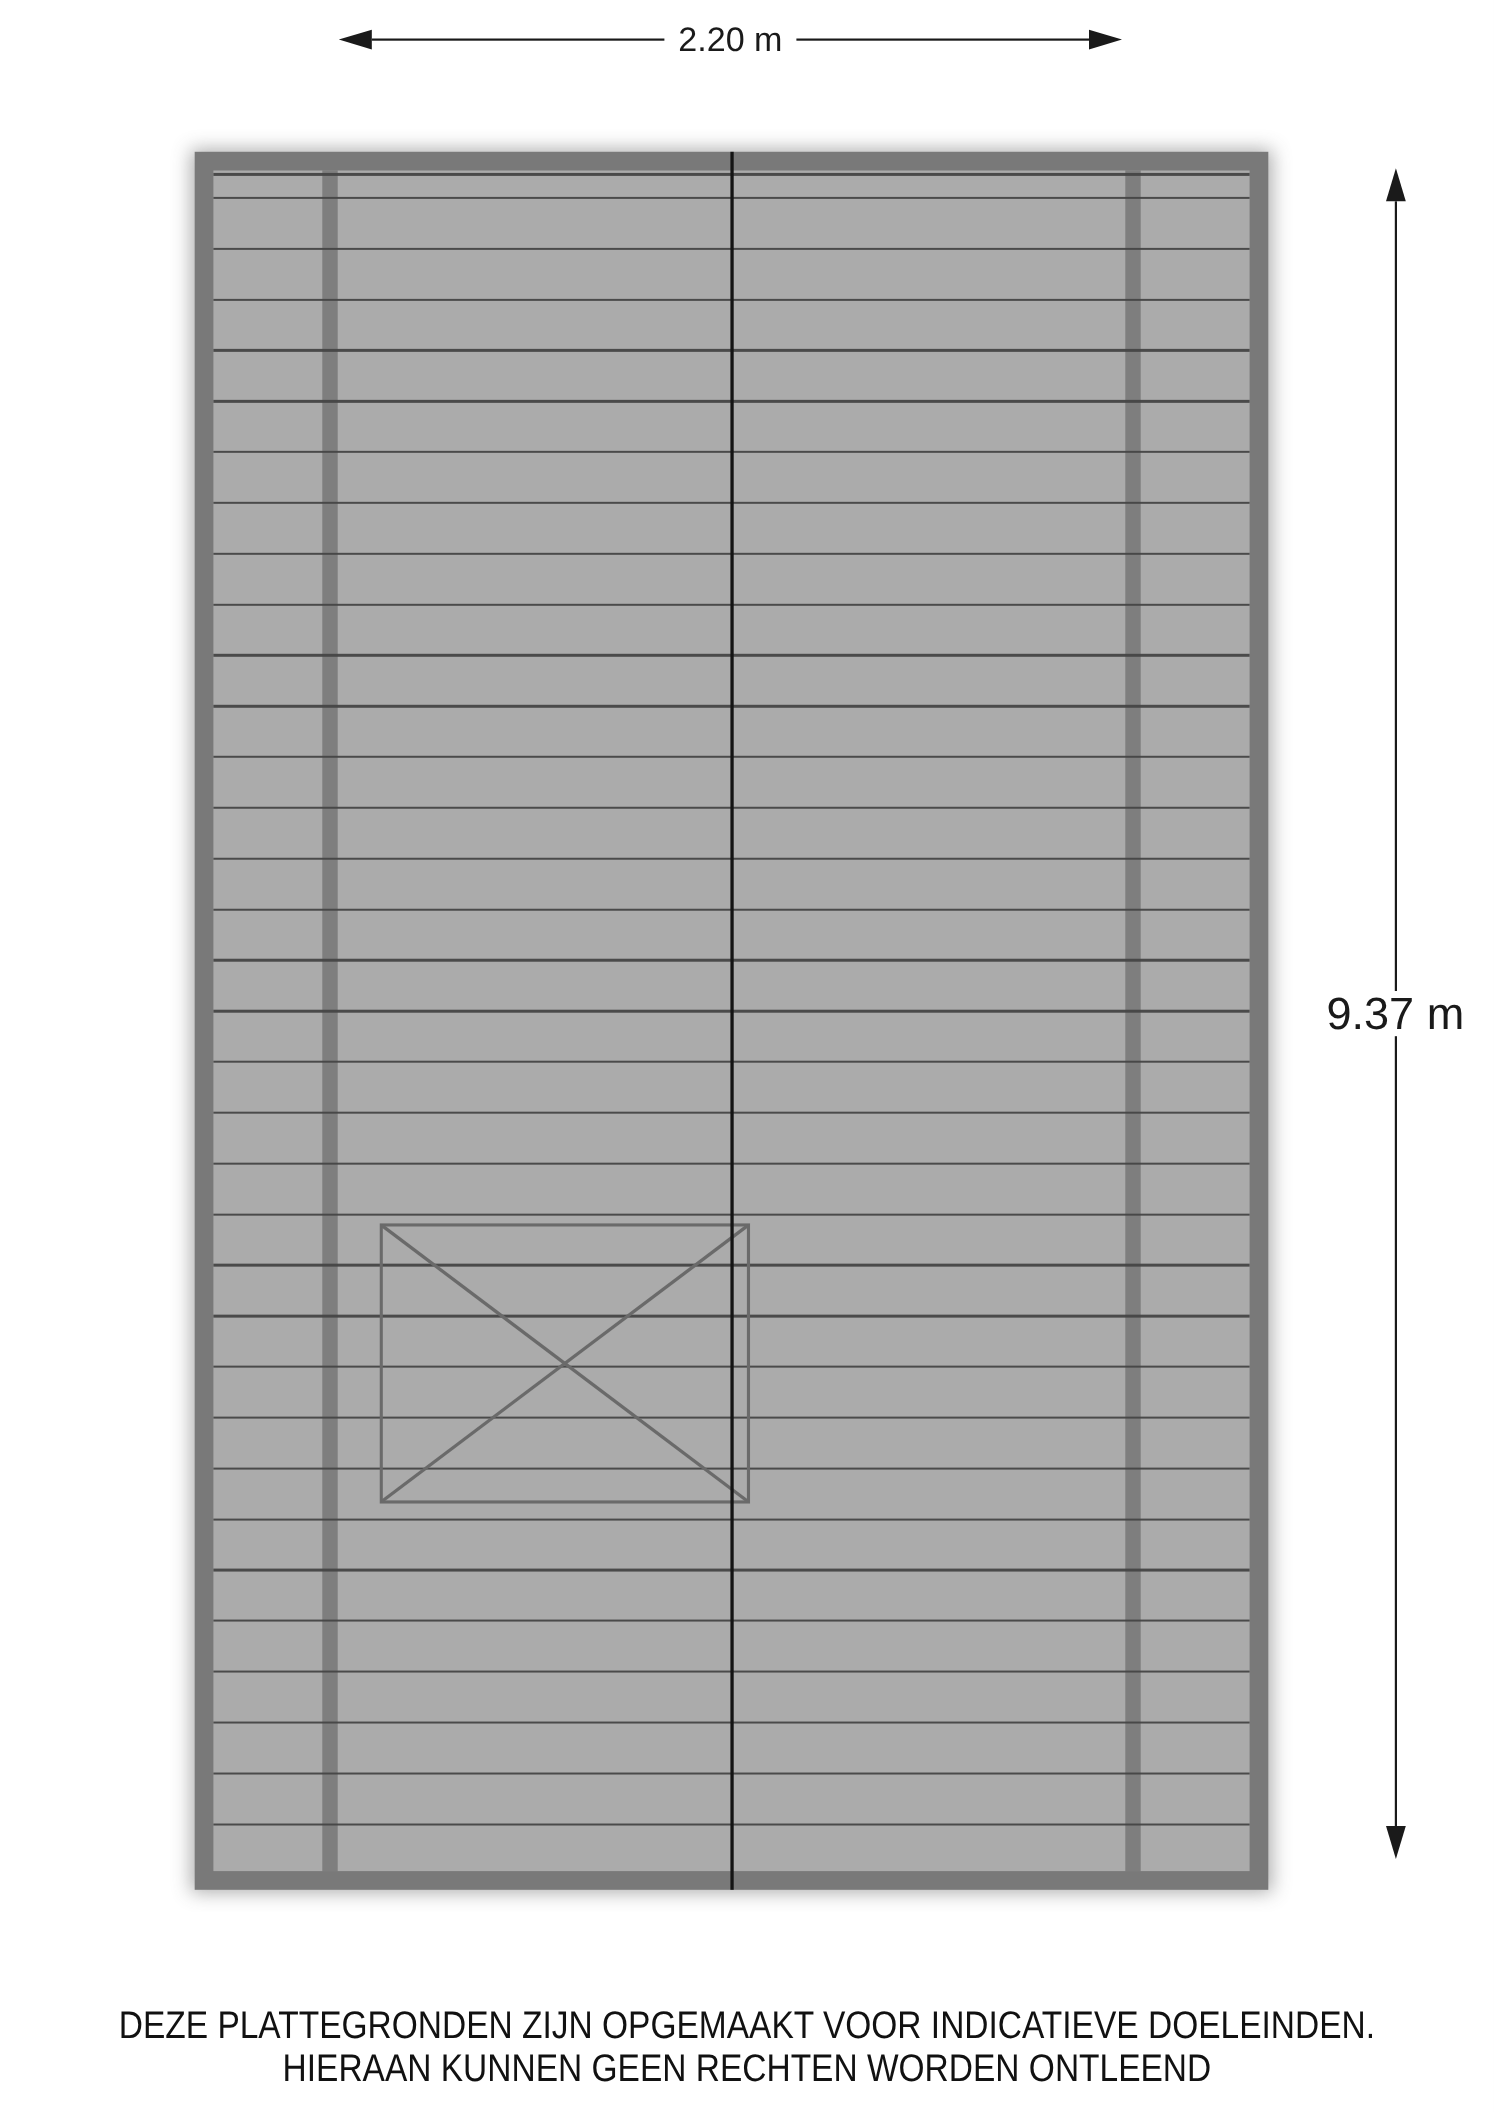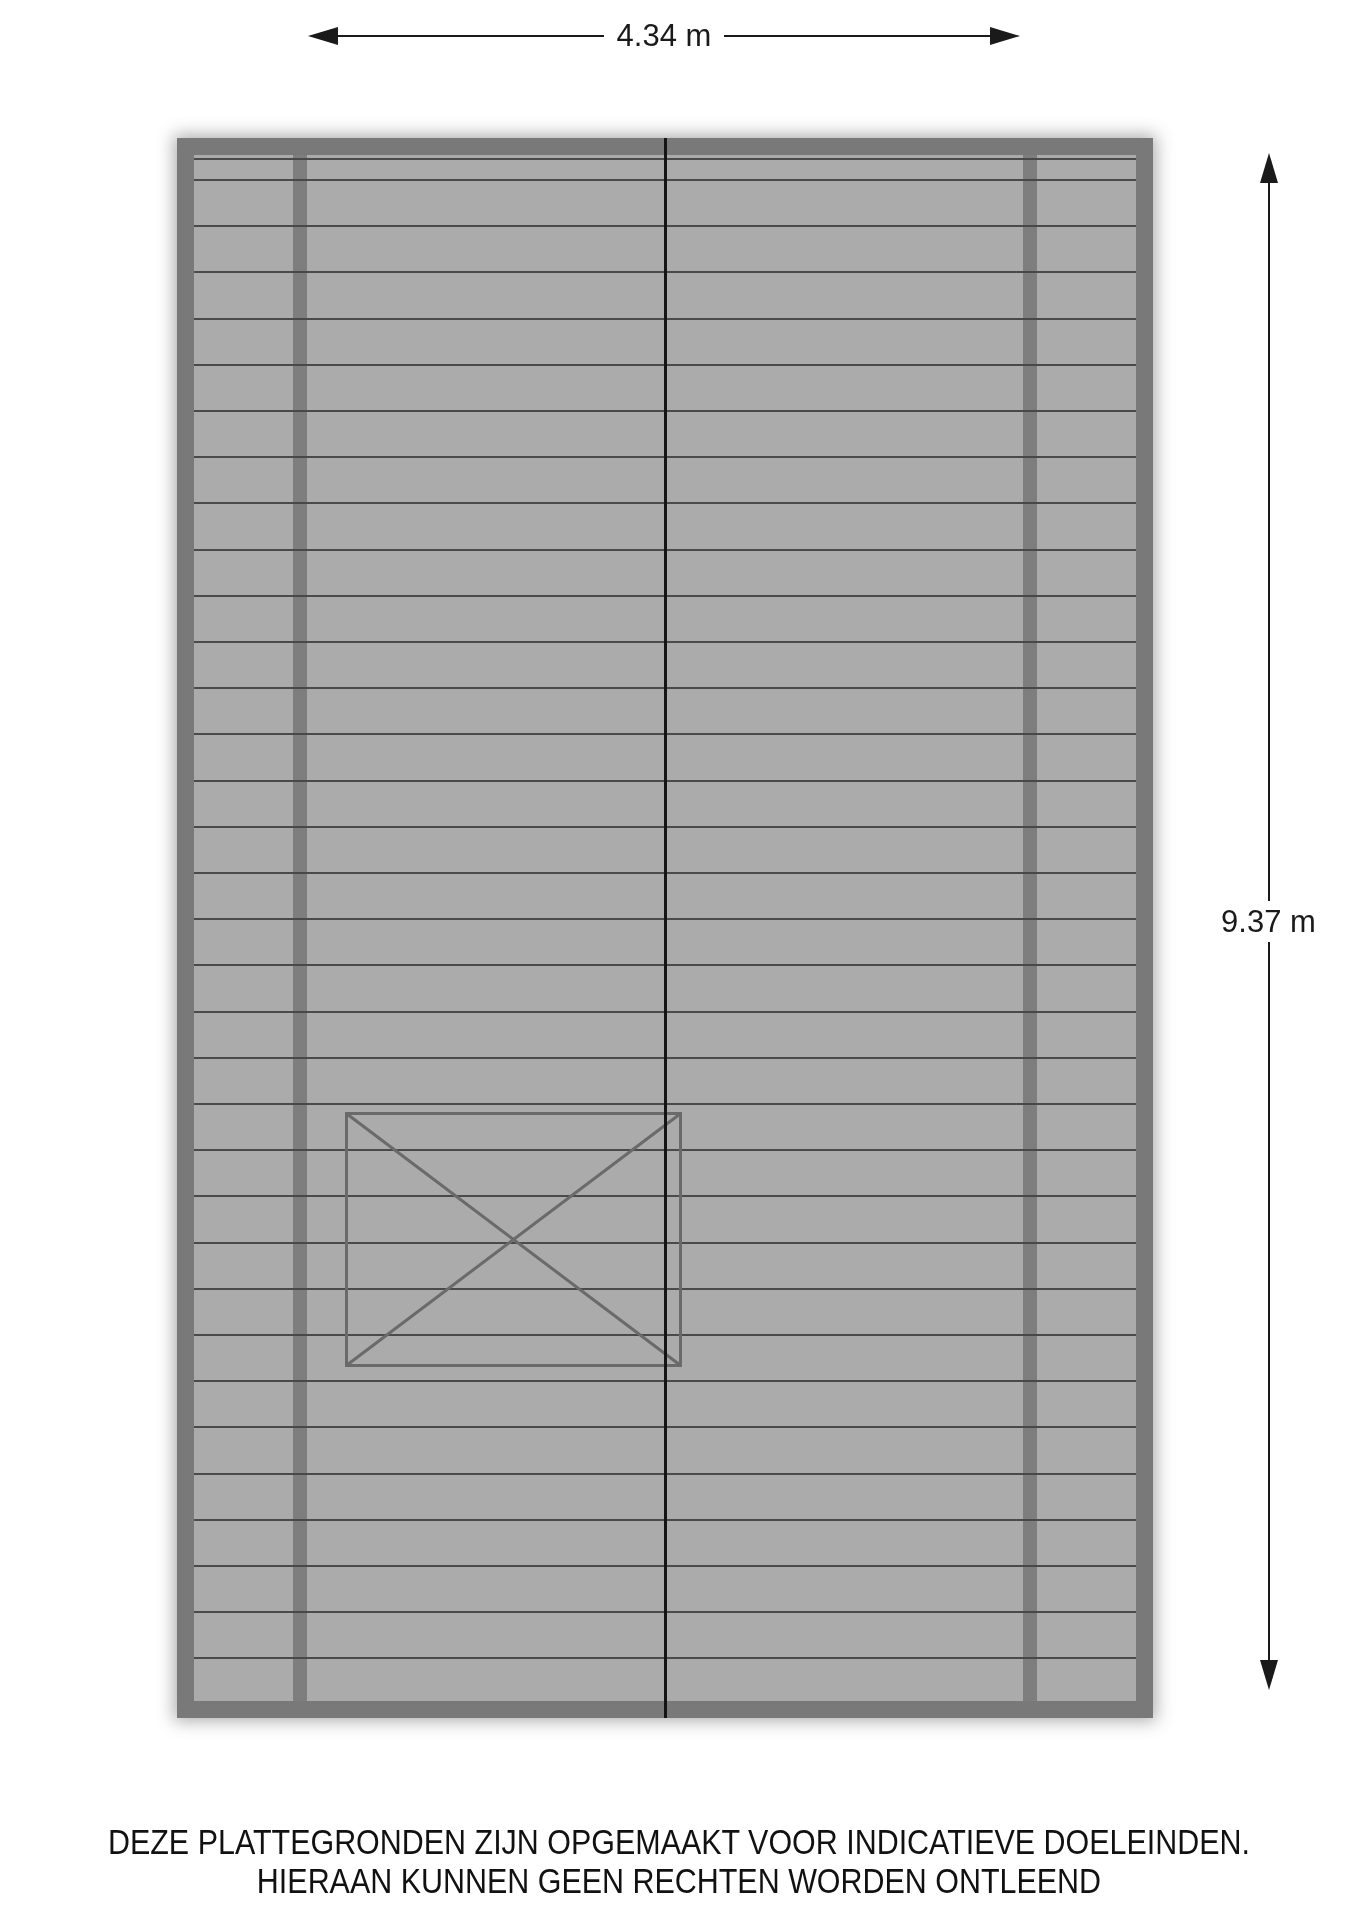--- a/index.html
+++ b/index.html
@@ -34,21 +34,21 @@
 
   
   .dim-height{
     position:absolute;left:1253px;top:153px;width:31px;height:1537px;
     display:flex;flex-direction:column;align-items:center;
   }
   .arrow-up{width:0;height:0;border-left:9px solid transparent;border-right:9px solid transparent;border-bottom:30px solid var(--dimension);}
   .arrow-down{width:0;height:0;border-left:9px solid transparent;border-right:9px solid transparent;border-top:30px solid var(--dimension);}
   .dim-line-v{flex:1;width:0;border-left:2px solid var(--dimension);}
   .dim-height .dim-label{
-    font-size:31px;line-height:31px;white-space:nowrap;color:var(--dimension);
+    font-size:41px;line-height:31px;white-space:nowrap;color:var(--dimension);
     padding:5px 0;background:#ffffff;
   }
 
   
   .plan{
     position:absolute;left:177px;top:138px;width:976px;height:1580px;
     background:var(--wall);
     box-sizing:border-box;
     padding:17px;
     box-shadow:0 0 16px 3px rgba(70,70,70,0.45);
@@ -93,21 +93,21 @@
   }
 </style>
 </head>
 <body>
 
 <div class="page">
 
   <div class="dim-width">
     <span class="arrow-left"></span>
     <span class="dim-line-h"></span>
-    <span class="dim-label">4.34 m</span>
+    <span class="dim-label">2.20 m</span>
     <span class="dim-line-h"></span>
     <span class="arrow-right"></span>
   </div>
 
   <div class="plan">
     <div class="floor">
       <div class="knee-strip left"></div>
       <div class="knee-strip right"></div>
 
       <svg class="stair-void" width="337" height="255" viewBox="0 0 337 255">

